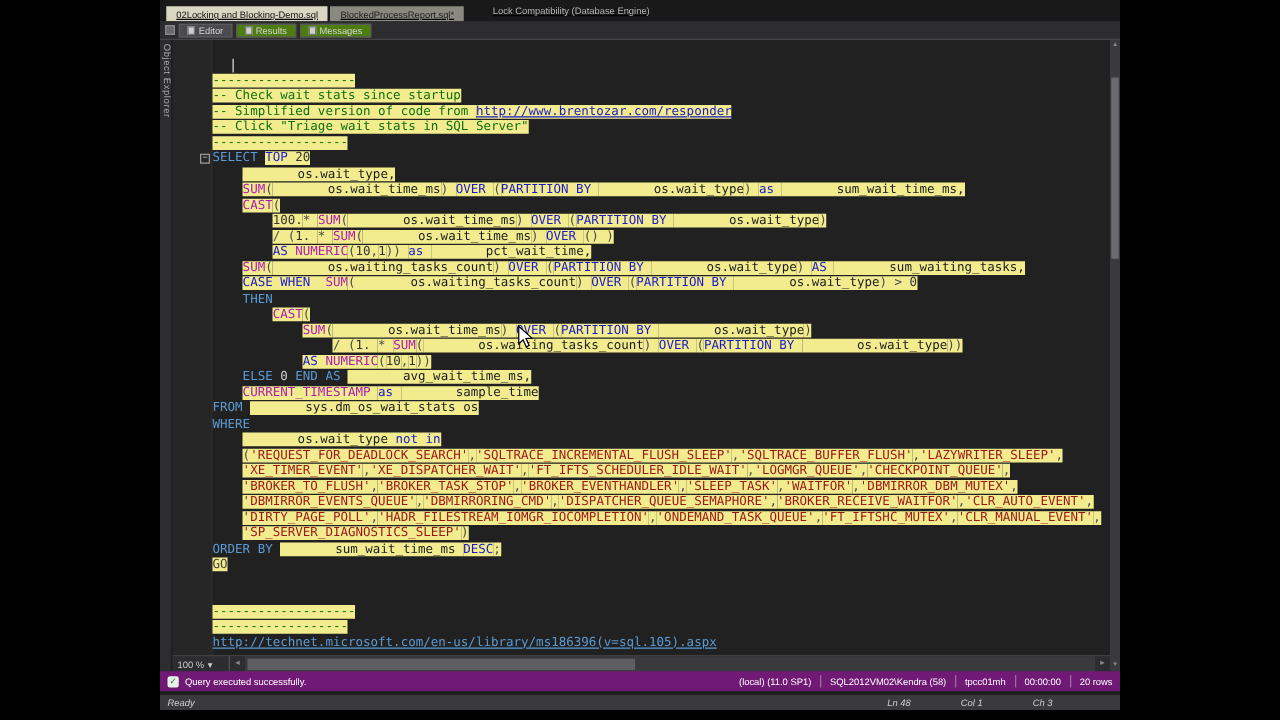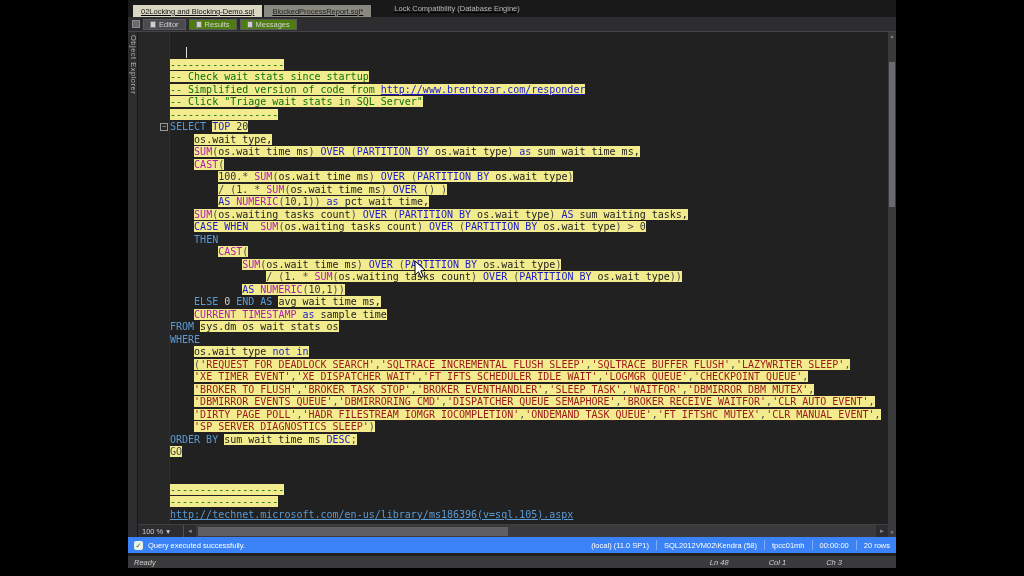--- a/index.html
+++ b/index.html
@@ -40,21 +40,21 @@
               color:#d0d0d0; font-size:7px; line-height:6px; text-align:center; background:#262626; }
   .code { position:absolute; left:32px; top:14px; right:0; font-family:"DejaVu Sans Mono", monospace;
           font-size:10px; }
   .code-line { height:12.5px; line-height:12.5px; white-space:pre; }
   .seg { display:inline; }
   .seg.hl { background:#f2ec8f; }
   .pl  { color:#cfcfcf; }
   .cm  { color:#52a352; }  .hl.cm  { color:#0e6f0e; }
   .kw  { color:#5b9bd5; }  .hl.kw  { color:#1a1ac8; }
   .fn  { color:#c78ac7; }  .hl.fn  { color:#b01cb0; }
-  .id  { color:#cfcfcf; }  .hl.id  { color:#1c1c1c; }
+  .id  { color:#cfcfcf;padding-left:44px; }  .hl.id  { color:#1c1c1c; }
   .st  { color:#c98a7a; }  .hl.st  { color:#9b1616; }
   .op  { color:#aaaaaa; }  .hl.op  { color:#4c4c4c; }
   .num { color:#cfcfcf; }  .hl.num { color:#333333; }
   .url { color:#5b9bd5; text-decoration:underline; } .hl.url { color:#1a1ac8; }
   .go  { color:#9a9a9a; }  .hl.go  { color:#444444; }
   .caret { position:absolute; left:48px; top:15px; width:1px; height:11px; background:#dcdcdc; }
 
   
   .hscroll { position:absolute; left:0; top:492px; width:750px; height:13px; background:#2d2d30;
              border-top:1px solid #3f3f42; display:flex; align-items:center; }
@@ -64,21 +64,21 @@
   .hs-track { position:relative; flex:1; height:13px; background:#3a3a3d; }
   .hs-thumb { position:absolute; left:2px; top:2px; width:310px; height:9px; background:#5f5f63; }
 
   
   .vscroll { position:absolute; right:0; top:0; width:8px; height:505px; background:#3a3a3d; }
   .vs-arrow { width:8px; height:9px; color:#8a8a8a; font-size:5px; line-height:9px; text-align:center; cursor:default; }
   .vs-arrow.bottom { position:absolute; bottom:0; }
   .vs-thumb { position:absolute; left:1px; top:30px; width:6px; height:145px; background:#6b6b6f; }
 
   
-  .status-green { position:absolute; left:0; top:537px; width:768px; height:16px; background:#3b82f6;
+  .status-green { position:absolute; left:0; top:537px; width:768px; height:16px; background:#701a75;
                   display:flex; align-items:center; padding:0 6px; color:#fff; font-size:7.5px; }
   .status-icon { width:9px; height:9px; border-radius:2px; background:#e8f2e8; color:#2e6b2e;
                  font-size:7px; line-height:9px; text-align:center; margin-right:5px; flex:none; }
   .status-right { margin-left:auto; display:flex; align-items:center; gap:7px; white-space:nowrap; }
   .gsep { width:1px; height:10px; background:rgba(255,255,255,0.35); }
   .gap-strip { position:absolute; left:0; top:553px; width:768px; height:3px; background:#1f1f1f; }
   .status-gray { position:absolute; left:0; top:556px; width:768px; height:12px; background:#3a3a3c;
                  display:flex; align-items:center; padding:0 6px; color:#cfcfcf; font-size:7.5px;font-style:italic; }
   .gray-right { margin-left:auto; display:flex; gap:40px; padding-right:48px; white-space:nowrap; }
 

